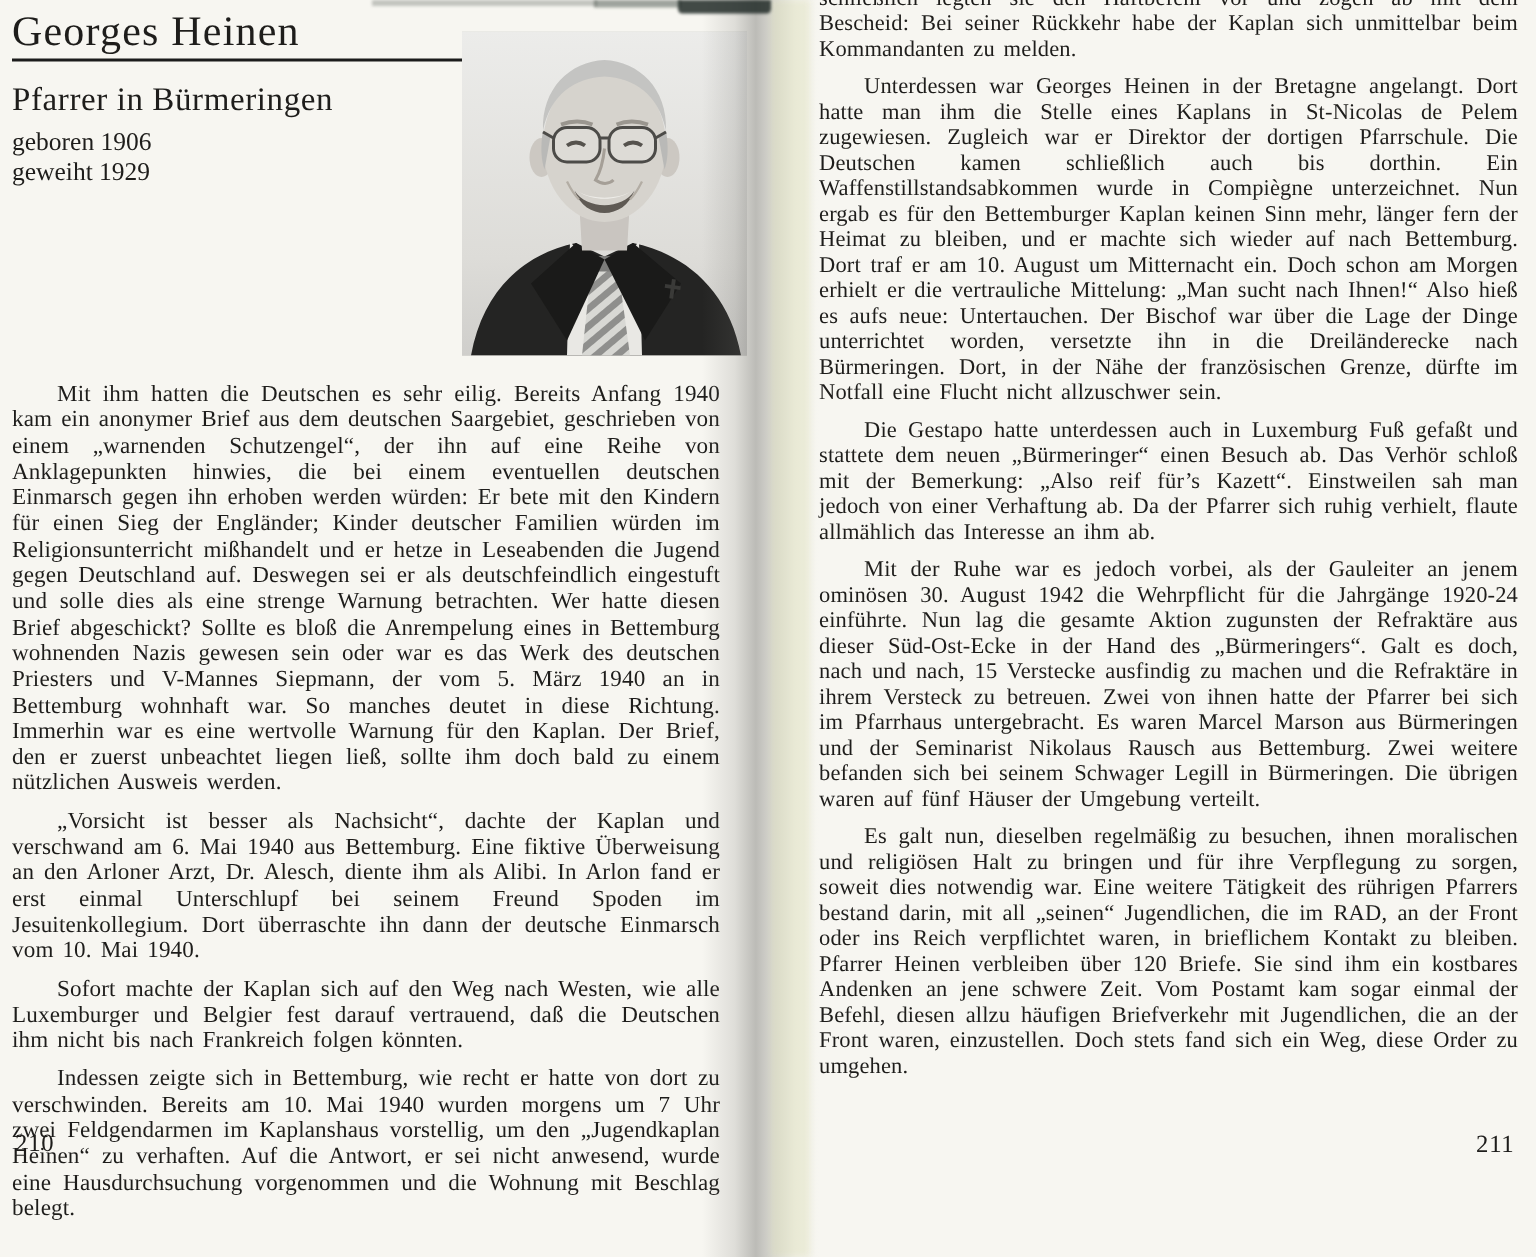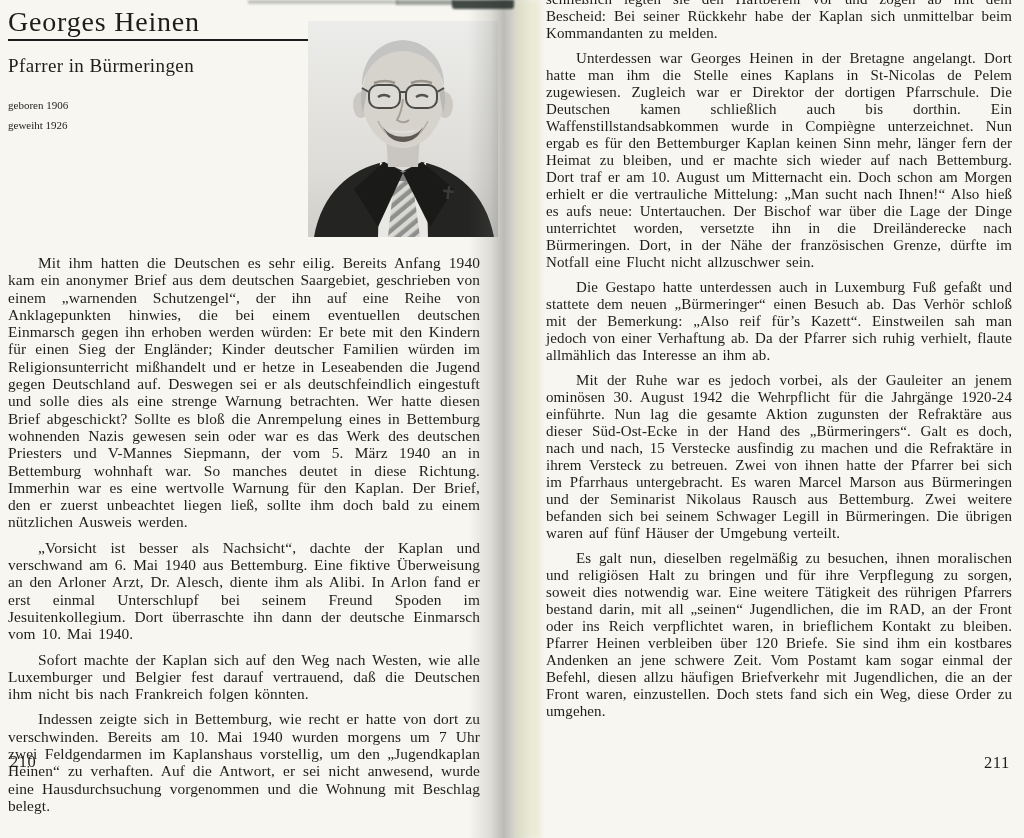--- a/index.html
+++ b/index.html
@@ -12,22 +12,22 @@
   .page{position:absolute;top:11px;}
   .left-page{left:8px;width:472px;}
   .right-page{left:546px;top:-9px;width:466px;}
 
   
   .title{
     font-size:28px;font-weight:normal;letter-spacing:.8px;
     margin:-4px 0 0 0;line-height:30px;
   }
   .title-rule{width:346px;height:0;border-bottom:2px solid #1c1c1c;margin-top:2px;}
-  .subtitle{font-size:19px;font-weight:normal;letter-spacing:.4px;margin:13px 0 0 0;line-height:24px;}
-  .meta{margin-top:17px;font-size:11px;line-height:20px;}
+  .subtitle{font-size:22px;font-weight:normal;letter-spacing:.4px;margin:13px 0 0 0;line-height:24px;}
+  .meta{margin-top:7px;font-size:17px;line-height:20px;}
 
   
   .photo{
     position:absolute;left:300px;top:10px;width:190px;height:216px;
     box-shadow:0 0 0 1px #c9c7c2 inset;background:#dcdcd8;
   }
   .photo svg{display:block;width:100%;height:100%;}
 
   
   .body-text p{
@@ -70,21 +70,21 @@
 <body>
 
 <div class="canvas">
 
   <div class="page left-page">
     <h1 class="title">Georges Heinen</h1>
     <div class="title-rule"></div>
     <h2 class="subtitle">Pfarrer in Bürmeringen</h2>
     <div class="meta">
       <div>geboren 1906</div>
-      <div>geweiht 1926</div>
+      <div>geweiht 1929</div>
     </div>
 
     <div class="photo">
       <svg viewBox="0 0 190 216" role="img">
         <defs>
           <linearGradient id="pbg" x1="0" y1="0" x2="0" y2="1">
             <stop offset="0" stop-color="#ececea"></stop>
             <stop offset="0.7" stop-color="#dddcd8"></stop>
             <stop offset="1" stop-color="#cfcecb"></stop>
           </linearGradient>

